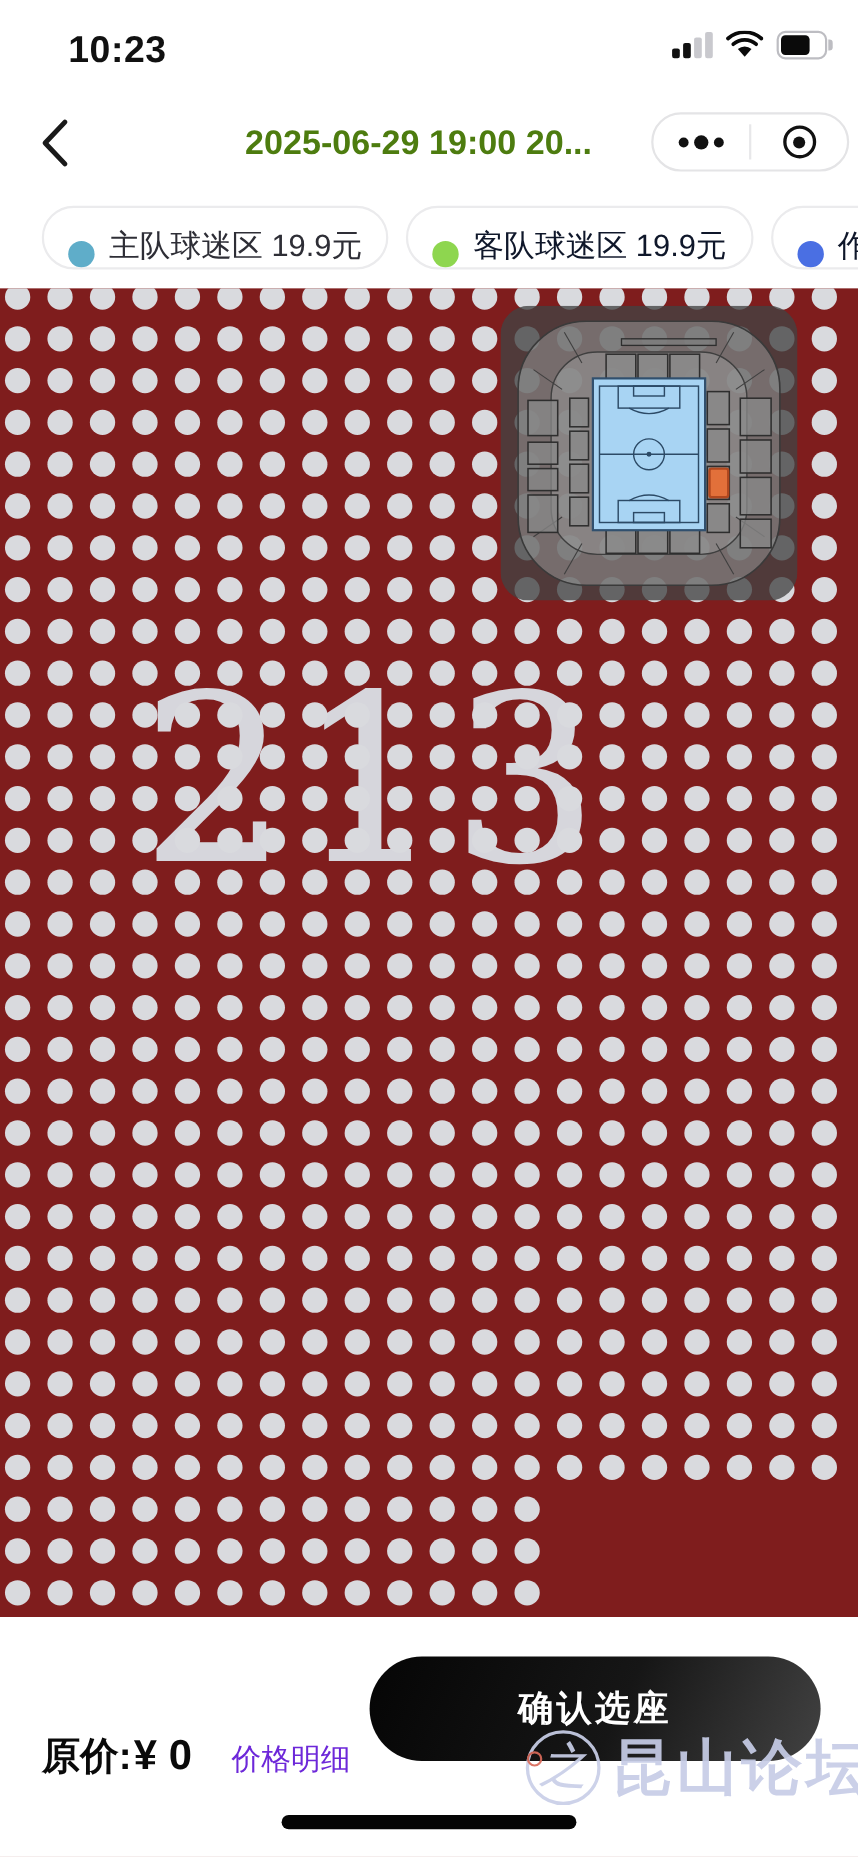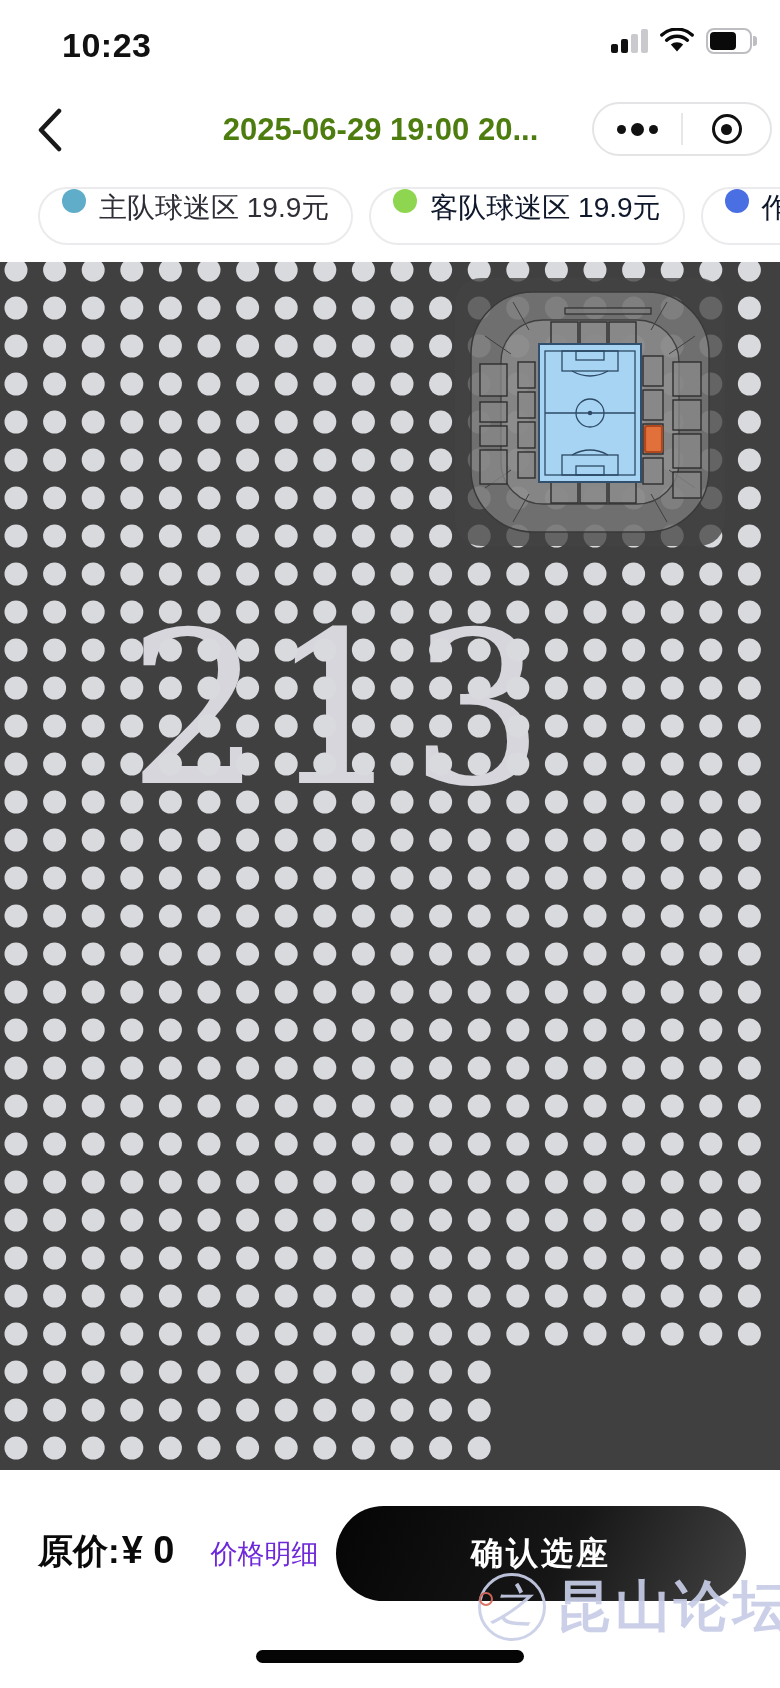--- a/index.html
+++ b/index.html
@@ -33,37 +33,37 @@
   .menu-dots i { display:block; border-radius:50%; background:#111; }
   .menu-dots i:nth-child(1){ width:9px; height:9px; }
   .menu-dots i:nth-child(2){ width:13px; height:13px; }
   .menu-dots i:nth-child(3){ width:9px; height:9px; }
   .target-icon { width:30px; height:30px; border:3.5px solid #111; border-radius:50%; display:flex; align-items:center; justify-content:center; }
   .target-icon i { width:11px; height:11px; border-radius:50%; background:#111; }
   
   .legendbar { position:absolute; top:170px; left:0; width:780px; height:92px; background:#fff; z-index:15;
     display:flex; align-items:center; padding-left:38px; gap:16px; overflow:hidden; }
   .chip { flex:0 0 auto; height:58px; border:2px solid #ebebed; border-radius:30px; background:#fff;
-    display:flex; align-items:flex-start; gap:13px; padding:0 22px; font-size:28px; white-space:nowrap; }
+    display:flex; align-items:flex-end; gap:13px; padding:0 22px; font-size:28px; white-space:nowrap; }
   .chip .chip-dot { width:24px; height:24px; border-radius:50%; flex:0 0 auto; }
   .chip .chip-label { color:#2e2e36; }
   .chip.inactive .chip-label { color:#0f172a; }
   .chip.cut { min-width:170px; }
   
-  .seatmap { position:absolute; top:262px; left:0; width:780px; height:1208px; background:#404040; overflow:hidden; z-index:1; }
+  .seatmap { position:absolute; top:262px; left:0; width:780px; height:1208px; background:#7f1d1d; overflow:hidden; z-index:1; }
   .section-number {
     position:absolute; left:128px; top:342px; font-family:"DejaVu Serif", serif;
     font-size:212px; line-height:1; color:#d6d6dc; letter-spacing:6px; z-index:1; }
   #dot-grid { position:absolute; left:0; top:0; z-index:2; }
   
   .minimap { position:absolute; top:278px; left:455px; width:270px; height:268px; z-index:10; }
   
   .footer { position:absolute; top:1470px; left:0; width:780px; height:218px; background:#fff; z-index:18; }
   .price-group { position:absolute; left:38px; top:58px; display:flex; align-items:baseline; }
-  .price-prefix { font-size:35px; font-weight:bold; color:#0a0a0a; }
+  .price-prefix { font-size:35px; font-weight:bold; color:#0a0a0a;margin-top:45px; }
   .price-value { font-size:38px; font-weight:bold; color:#0a0a0a; margin-left:2px; }
   .price-detail { font-size:27px; color:#6d28d9; margin-left:36px; }
   .confirm-button { position:absolute; left:336px; top:36px; width:410px; height:95px; border:none; border-radius:48px;
     background:linear-gradient(115deg, #050505 0%, #161616 55%, #424242 100%);
     color:#fff; font-size:32px; font-weight:bold; letter-spacing:3px; font-family:"Liberation Sans", sans-serif; }
   
   .watermark { position:absolute; left:478px; top:100px; display:flex; align-items:center; gap:10px; opacity:0.92; z-index:19; }
   .wm-circle { position:relative; width:68px; height:68px; border:3px solid #c9cfe8; border-radius:50%;
     display:flex; align-items:center; justify-content:center; }
   .wm-glyph { font-family:"Liberation Serif", serif; font-style:italic; font-size:44px; color:#c9cfe8; transform:translateY(-2px); }

